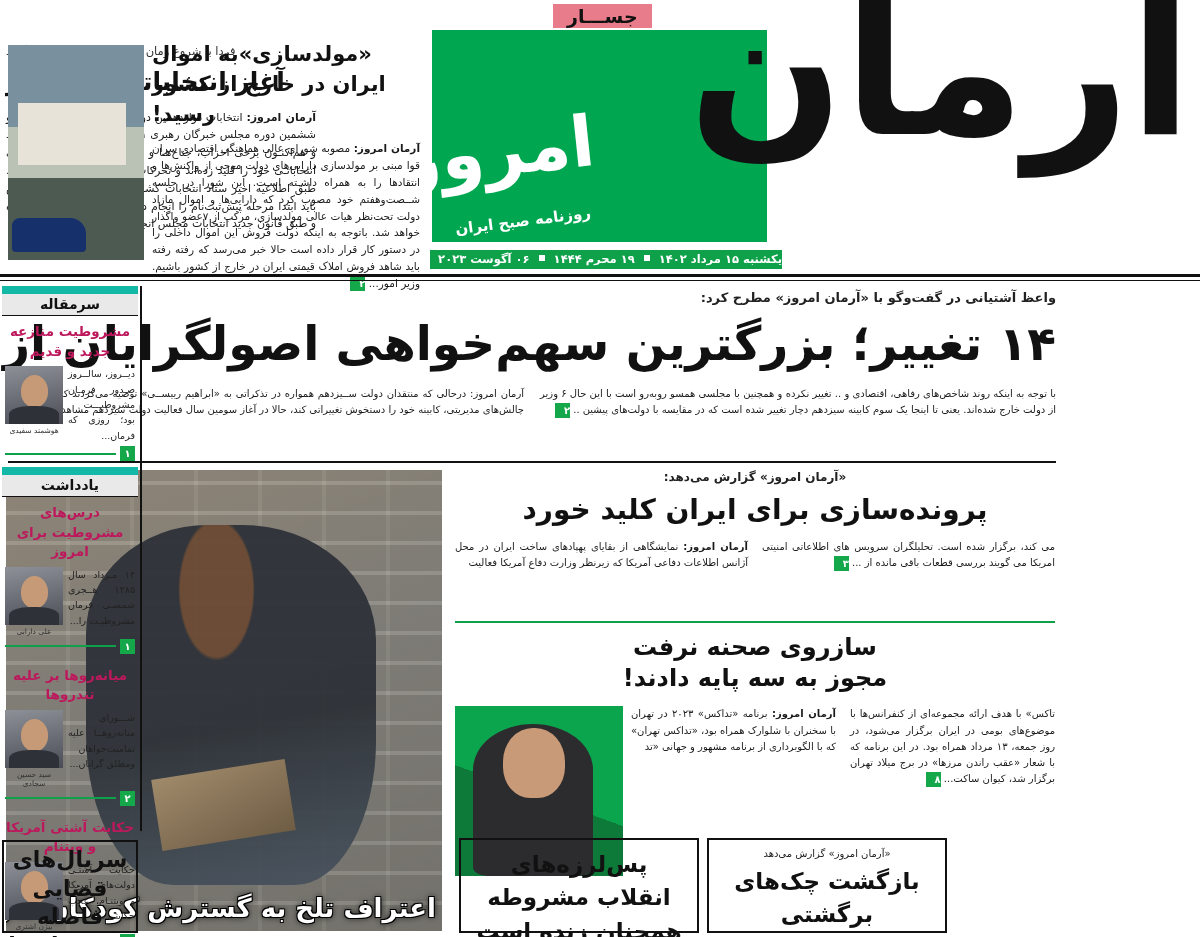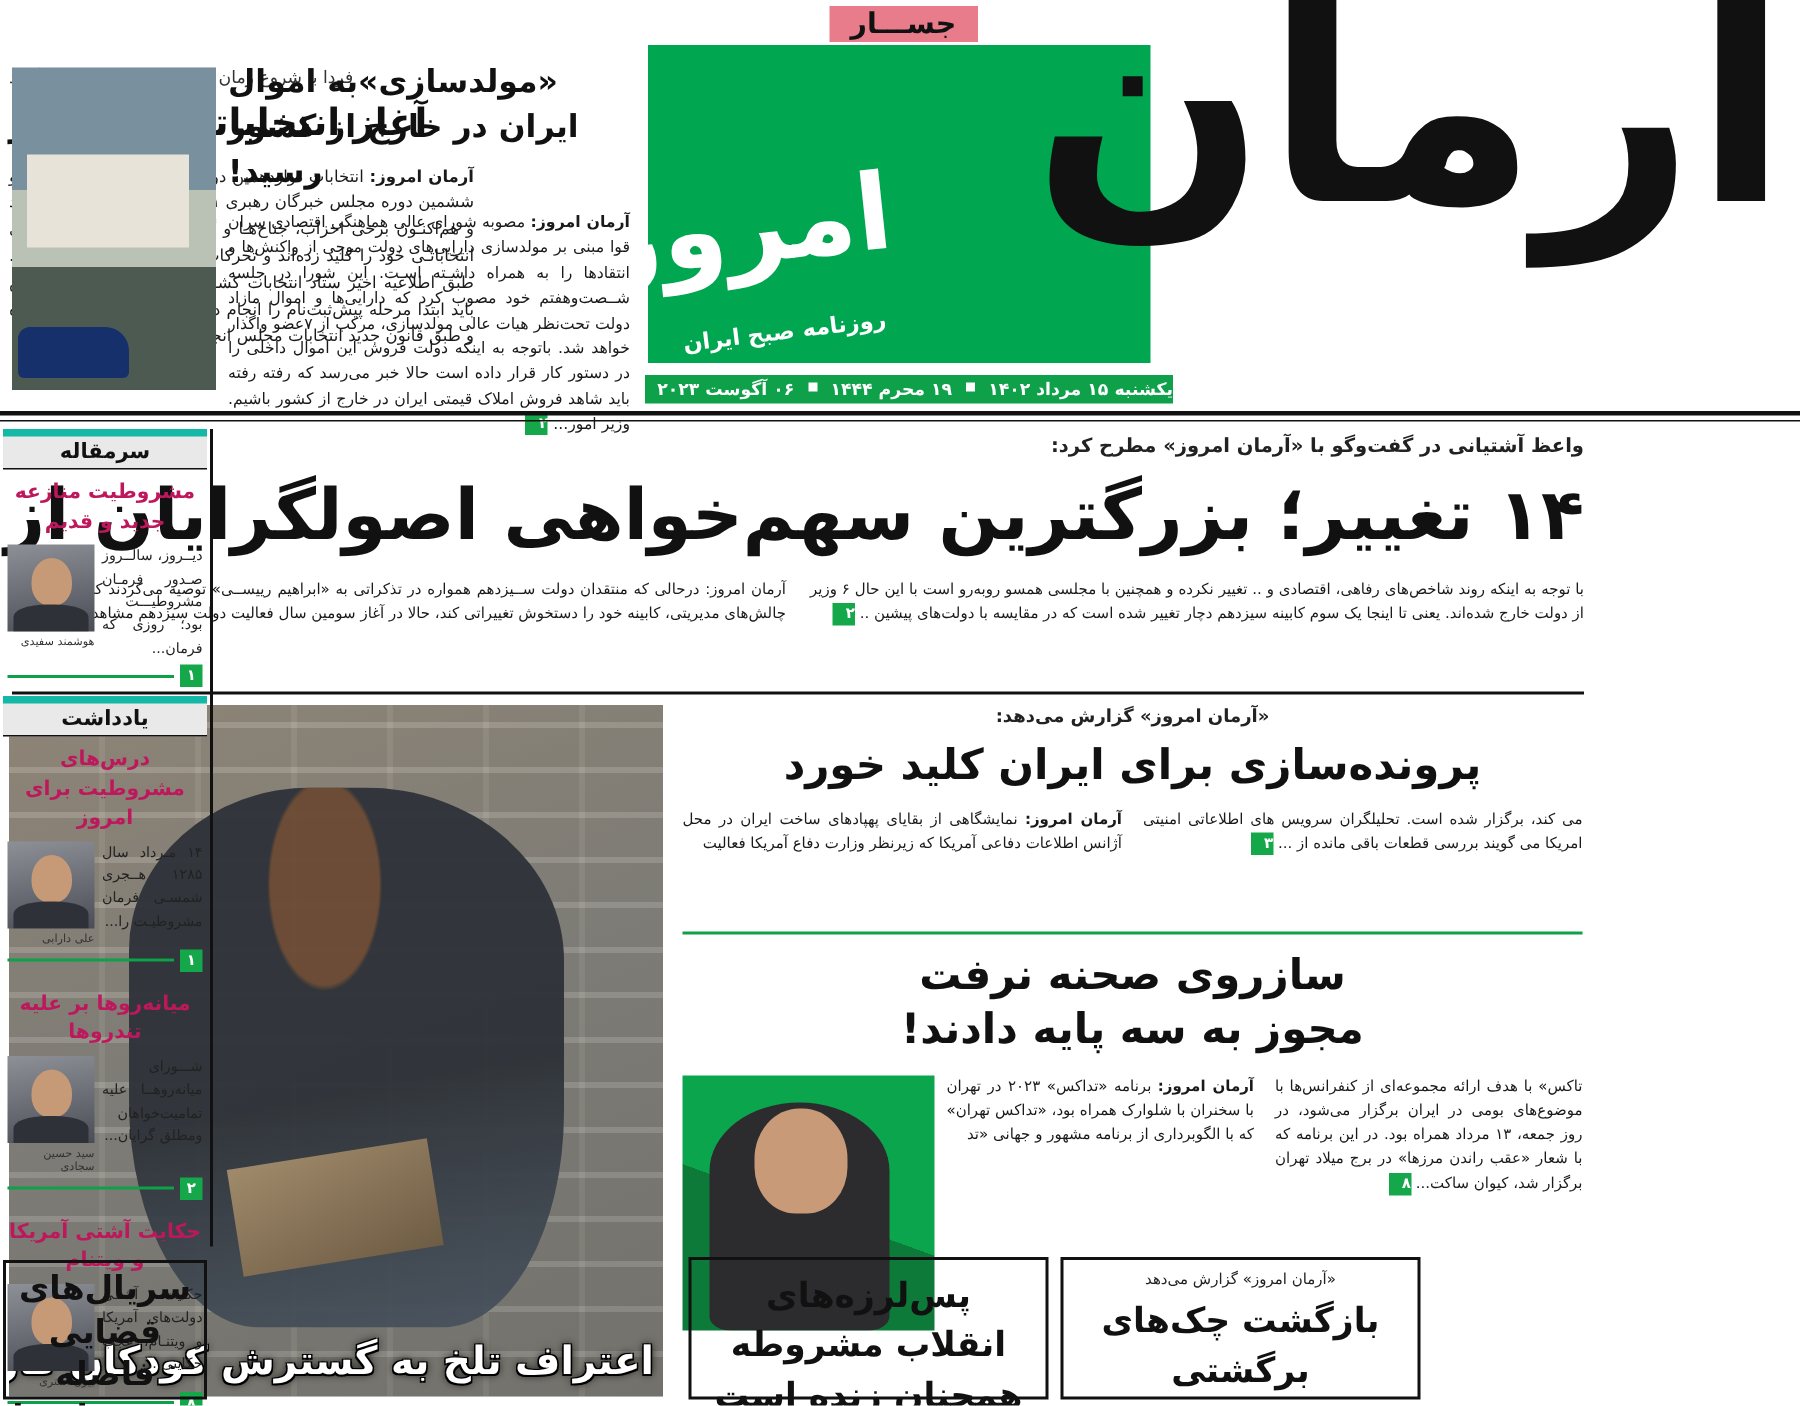--- a/index.html
+++ b/index.html
@@ -149,21 +149,21 @@
   .mid-head {
     font-size: 28px; font-weight: bold; text-align: center;
     color: #111; line-height: 1.25; margin-top: 8px; white-space: nowrap;
   }
   .mid-cols { display: flex; gap: 14px; margin-top: 12px; font-size: 10px; line-height: 1.62; color: #1a1a1a; }
   .mid-cols > div { flex: 1; }
   .rule-mid { position: absolute; left: 455px; top: 621px; width: 600px; height: 2px; background: #0fa04a; }
 
   .mid2 { position: absolute; left: 455px; top: 632px; width: 600px; }
   .mid2-head {
-    font-size: 28px; font-weight: bold; text-align: center; color: #111;
+    font-size: 24px; font-weight: bold; text-align: center; color: #111;
     line-height: 1.3; white-space: nowrap;
   }
   .mid2-wrap { position: relative; margin-top: 12px; }
   .mid2-photo {
     position: absolute; left: 0px; top: 0px; width: 168px; height: 170px;
     background: linear-gradient(200deg,#0aa54c 0 52%, #0d7a3a 52% 100%);
     overflow: hidden;
   }
   .mid2-photo .man {
     position: absolute; left: 18px; top: 18px; width: 120px; height: 152px;
@@ -183,42 +183,42 @@
   
   .bbox { position: absolute; border: 2px solid #111; }
   .bbox-inner { padding: 8px 10px; text-align: center; }
   .bbox-kicker { font-size: 10px; color: #222; margin-bottom: 6px; }
   .bbox-head { font-size: 23px; font-weight: bold; line-height: 1.45; color: #111; }
 
   
   .sidebar { position: absolute; right: 1062px; top: 286px; width: 136px; }
   .side-sep { position: absolute; right: 1058px; top: 286px; width: 2px; height: 545px; background: #111; }
   .side-band {
-    background: #e9e9e9; border-top: 5px solid #14b8a6; border-bottom: 1px solid #111;
+    background: #e9e9e9; border-top: 8px solid #14b8a6; border-bottom: 1px solid #111;
     text-align: center; font-size: 14px; font-weight: bold; color: #111;
     padding: 2px 0 3px;
   }
   .side-title { font-size: 13.5px; font-weight: bold; text-align: center; line-height: 1.45; margin: 6px 2px 5px; color:#be185d; }
   .side-body-wrap { display: flex; gap: 5px; padding: 0 3px; }
   .side-text { flex: 1; font-size: 9.5px; line-height: 1.62; color: #222; text-align: justify; }
   .side-portrait { width: 58px; }
   .side-ph {
     width: 58px; height: 58px;
     background: linear-gradient(170deg,#8d9097,#4a4d55);
     position: relative; overflow: hidden;
   }
   .side-ph .head {
     position: absolute; left: 16px; top: 9px; width: 27px; height: 32px;
     background: #c79a77; border-radius: 50% 50% 45% 45%;
   }
   .side-ph .shoulders {
     position: absolute; left: 4px; bottom: 0; width: 50px; height: 18px;
     background: #2e3138; border-radius: 45% 45% 0 0;
   }
-  .side-name { font-size: 7.5px; text-align: right; color: #333; margin-top: 2px; }
+  .side-name { font-size: 7.5px; text-align: center; color: #333; margin-top: 2px; }
   .side-foot { display: flex; align-items: center; gap: 4px; padding: 3px 3px 6px; }
   .side-foot .bar { flex: 1; height: 2px; background: #0fa04a; }
 
   
   .br-box {
     position: absolute; right: 1062px; top: 840px; width: 136px; height: 93px;
     border: 2px solid #111;
   }
   .br-head {
     font-size: 22px; font-weight: bold; text-align: center; color: #111;

